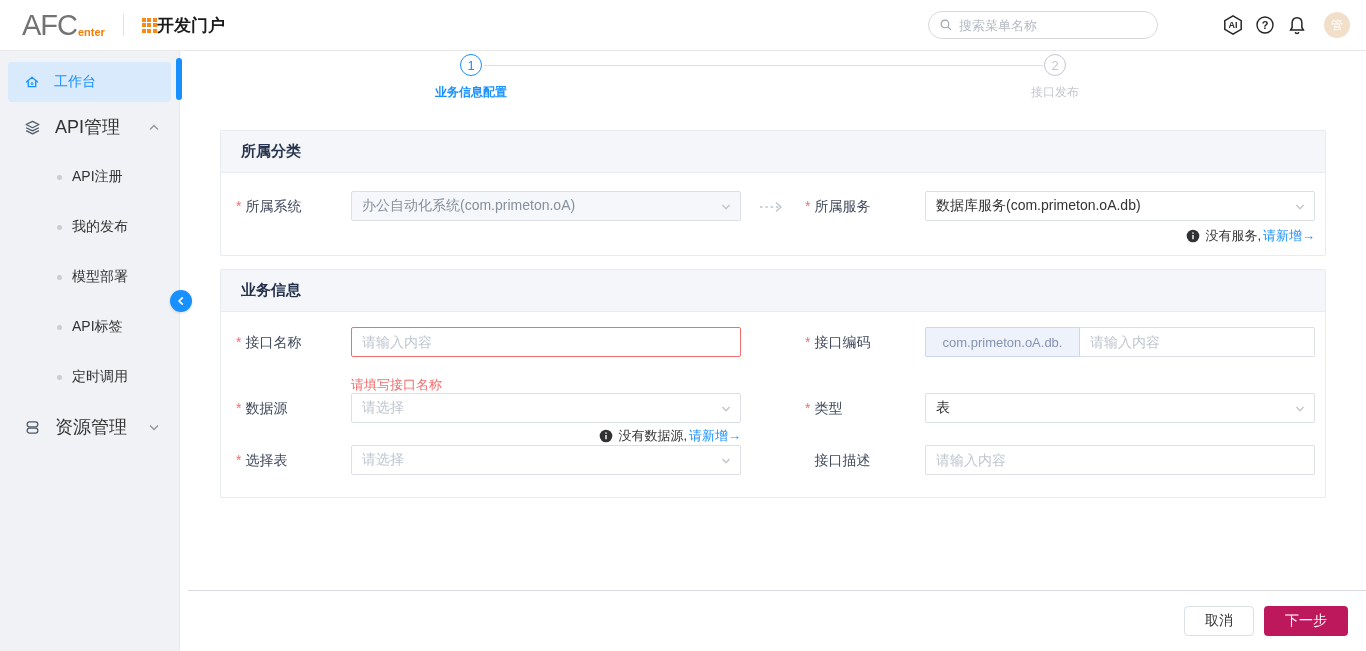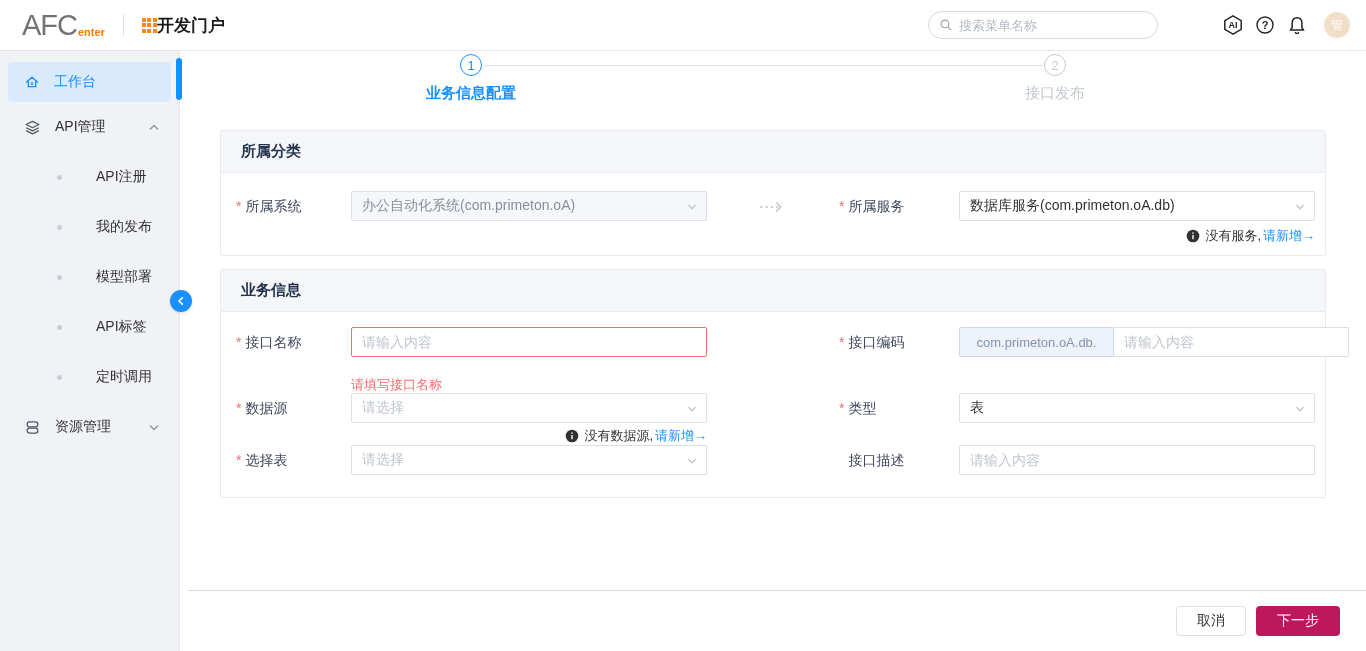--- a/index.html
+++ b/index.html
@@ -22,57 +22,57 @@
   .search input { border:none; outline:none; flex:1; font-size:13px; color:#333; margin-left:6px; background:transparent; font-family:inherit; }
   .search input::placeholder { color:#b4bac3; }
   .h-icon { width:30px; height:30px; display:flex; align-items:center; justify-content:center; cursor:pointer; position:relative; margin-left:2px; }
   .icon-glyph-overlay { position:absolute; font-size:9px; font-weight:bold; color:#262626; left:0; top:0; width:100%; height:100%; display:flex; align-items:center; justify-content:center; pointer-events:none; }
   .avatar { width:26px; height:26px; border-radius:50%; background:#f2dfca; color:#fff; font-size:12px; display:flex; align-items:center; justify-content:center; margin-left:12px; cursor:pointer; }
 
   
   .sidebar { position:absolute; top:51px; left:0; bottom:0; width:180px; background:#f0f2f5; border-right:1px solid #e6e8eb; padding-top:11px; }
   .nav-active { margin:0 8px; height:40px; border-radius:4px; background:#d8eafc; color:#1890ff; display:flex; align-items:center; padding-left:16px; font-size:14px; cursor:pointer; }
   .nav-active .nav-label { margin-left:14px; }
-  .nav-group { height:50px; display:flex; align-items:center; padding-left:24px; font-size:14px; color:#333; position:relative; cursor:pointer; }
+  .nav-group { height:50px; display:flex; align-items:center; padding-left:24px; font-size:18px; color:#333; position:relative; cursor:pointer; }
   .nav-group .nav-label { margin-left:14px; }
-  .nav-sub { height:50px; display:flex; align-items:center; padding-left:57px; font-size:14px; color:#333; cursor:pointer;gap:24px; }
+  .nav-sub { height:50px; display:flex; align-items:center; padding-left:57px; font-size:14px; color:#333; cursor:pointer; }
   .dot { width:5px; height:5px; border-radius:50%; background:#c9ced6; margin-right:10px; flex:none; }
   .gchev { position:absolute; right:20px; top:22px; }
 
   
   .collapse-btn { position:absolute; left:170px; top:290px; width:22px; height:22px; border-radius:50%; background:#1890ff; display:flex; align-items:center; justify-content:center; cursor:pointer; z-index:9; box-shadow:0 1px 3px rgba(0,0,0,.15); }
   .scroll-thumb { position:absolute; left:176px; top:58px; width:6px; height:42px; border-radius:3px; background:#1890ff; z-index:8; cursor:grab; }
 
   
   .main { position:absolute; left:180px; top:51px; right:0; bottom:0; background:#fff; }
 
   
   .stepper { position:relative; height:52px; margin-top:3px; }
   .step-line { position:absolute; left:304px; top:11px; width:559px; height:1px; background:#dcdfe6; }
   .step-circle { position:absolute; top:0; width:22px; height:22px; border-radius:50%; border:1px solid; background:#fff; display:flex; align-items:center; justify-content:center; font-size:13px; }
   .step-circle.s1 { left:280px; border-color:#1890ff; color:#1890ff; }
   .step-circle.s2 { left:864px; border-color:#c4c8cf; color:#c4c8cf; }
-  .step-label { position:absolute; top:30px; transform:translateX(-50%); font-size:15px; white-space:nowrap; }
+  .step-label { position:absolute; top:30px; transform:translateX(-50%); font-size:12px; white-space:nowrap; }
   .step-label.s1 { left:291px; color:#1890ff; font-weight:bold; }
   .step-label.s2 { left:875px; color:#c4c8cf;text-align:center; }
 
   
   .section { margin:0 40px; border:1px solid #e8ebf0; border-radius:2px; background:#fff; }
   .section.first { margin-top:24px; }
   .section.second { margin-top:13px; }
   .section-header { height:42px; background:#f4f6fa; border-bottom:1px solid #e8ebf0; display:flex; align-items:center; padding-left:20px; font-size:15px; font-weight:bold; color:#26334d; }
   .section-body { padding:18px 10px 10px 15px; }
   .section.second .section-body { padding:15px 10px 22px 15px; }
 
   .frow { display:flex; align-items:flex-start; min-height:50px; }
   .frow.last { min-height:30px; }
   .flabel { width:115px; line-height:30px; font-size:14px; color:#40485b; white-space:nowrap; }
   .flabel.r { width:120px; }
   .req { color:#f56c6c; margin-right:4px; }
-  .ctrl { width:356px; }
+  .ctrl { width:390px; }
   .arrow-cell { flex:1; display:flex; justify-content:center; padding-top:10px; }
 
   .select { height:30px; border:1px solid #dcdfe6; border-radius:2px; display:flex; align-items:center; padding:0 28px 0 10px; position:relative; font-size:14px; background:#fff; cursor:pointer; }
   .select .chev { position:absolute; right:9px; top:10px; }
   .select.disabled { background:#f5f7fa; cursor:not-allowed; }
   .sel-value { color:#333; white-space:nowrap; overflow:hidden; }
   .select.disabled .sel-value { color:#86909c; }
   .sel-placeholder { color:#c0c6cf; }
 
   .tinput { width:100%; height:30px; border:1px solid #dcdfe6; border-radius:2px; padding:0 10px; font-size:14px; color:#333; outline:none; font-family:inherit; }
@@ -82,21 +82,21 @@
   .code-group { display:flex; width:390px; }
   .code-prefix { width:155px; height:30px; background:#eef2fb; border:1px solid #ccd7ef; border-radius:2px 0 0 2px; color:#8593b0; font-size:13px; display:flex; align-items:center; justify-content:center; flex:none; }
   .code-group .tinput { border-radius:0 2px 2px 0; border-left:none; flex:1; width:auto; }
 
   .hint { margin-top:6px; display:flex; justify-content:flex-end; align-items:center; font-size:13px; color:#333; }
   .hint .hint-text { margin:0 2px 0 5px; }
   .hint a { color:#1890ff; text-decoration:none; cursor:pointer; }
   .err-msg { margin-top:19px; font-size:13px; color:#f56c6c; line-height:17px; }
 
   
-  .footer { position:absolute; left:8px; right:0; bottom:0; height:61px; border-top:1px solid #d8dadd; background:#fff; display:flex; align-items:center; justify-content:flex-end; padding-right:26px; }
+  .footer { position:absolute; left:8px; right:0; bottom:0; height:61px; border-top:1px solid #d8dadd; background:#fff; display:flex; align-items:center; justify-content:flex-end; padding-right:18px; }
   .btn { height:30px; border-radius:4px; font-size:14px; cursor:pointer; font-family:inherit; }
   .btn-cancel { width:70px; background:#fff; border:1px solid #dcdfe6; color:#333; margin-right:10px; }
   .btn-next { width:84px; background:#be185d; border:none; color:#fff; }
 </style>
 </head>
 <body>
 
 <div class="app">
 
   <div class="header">

